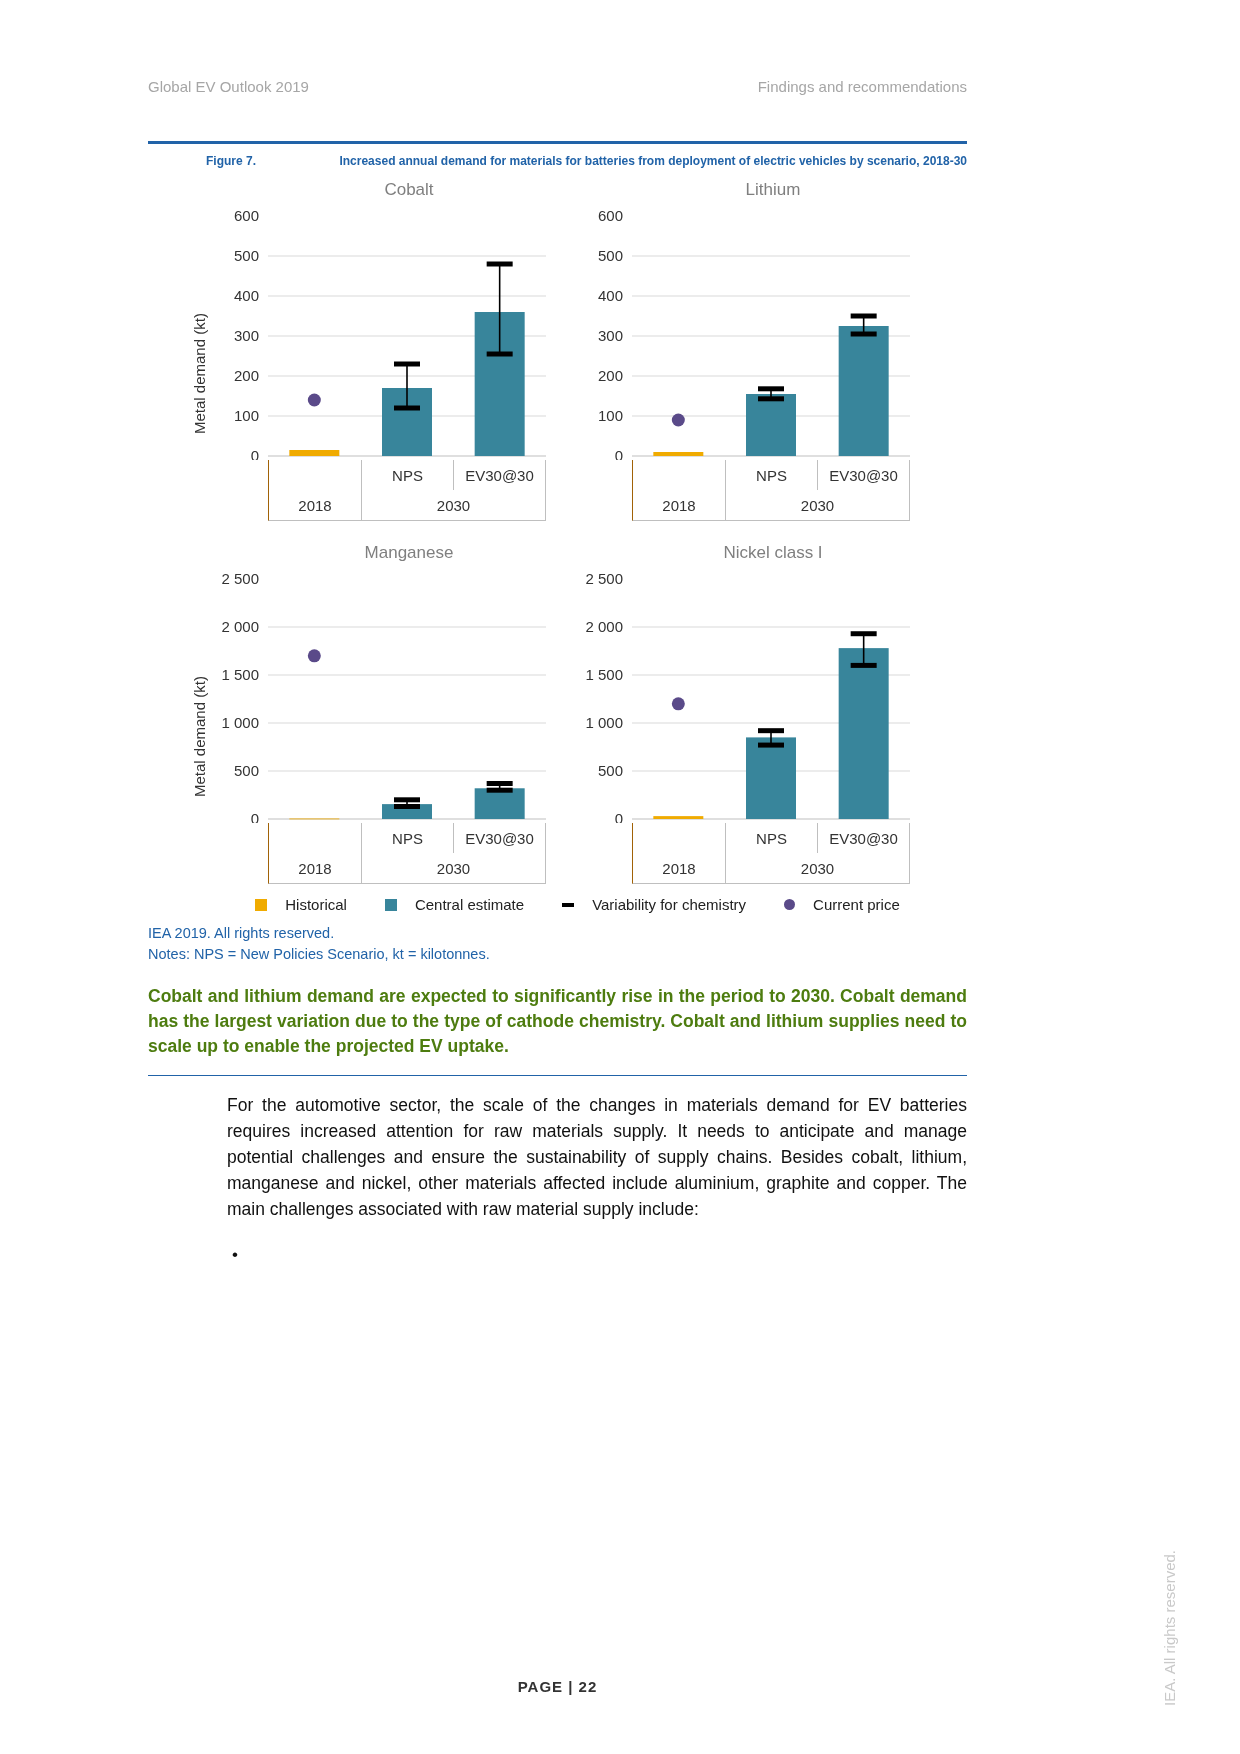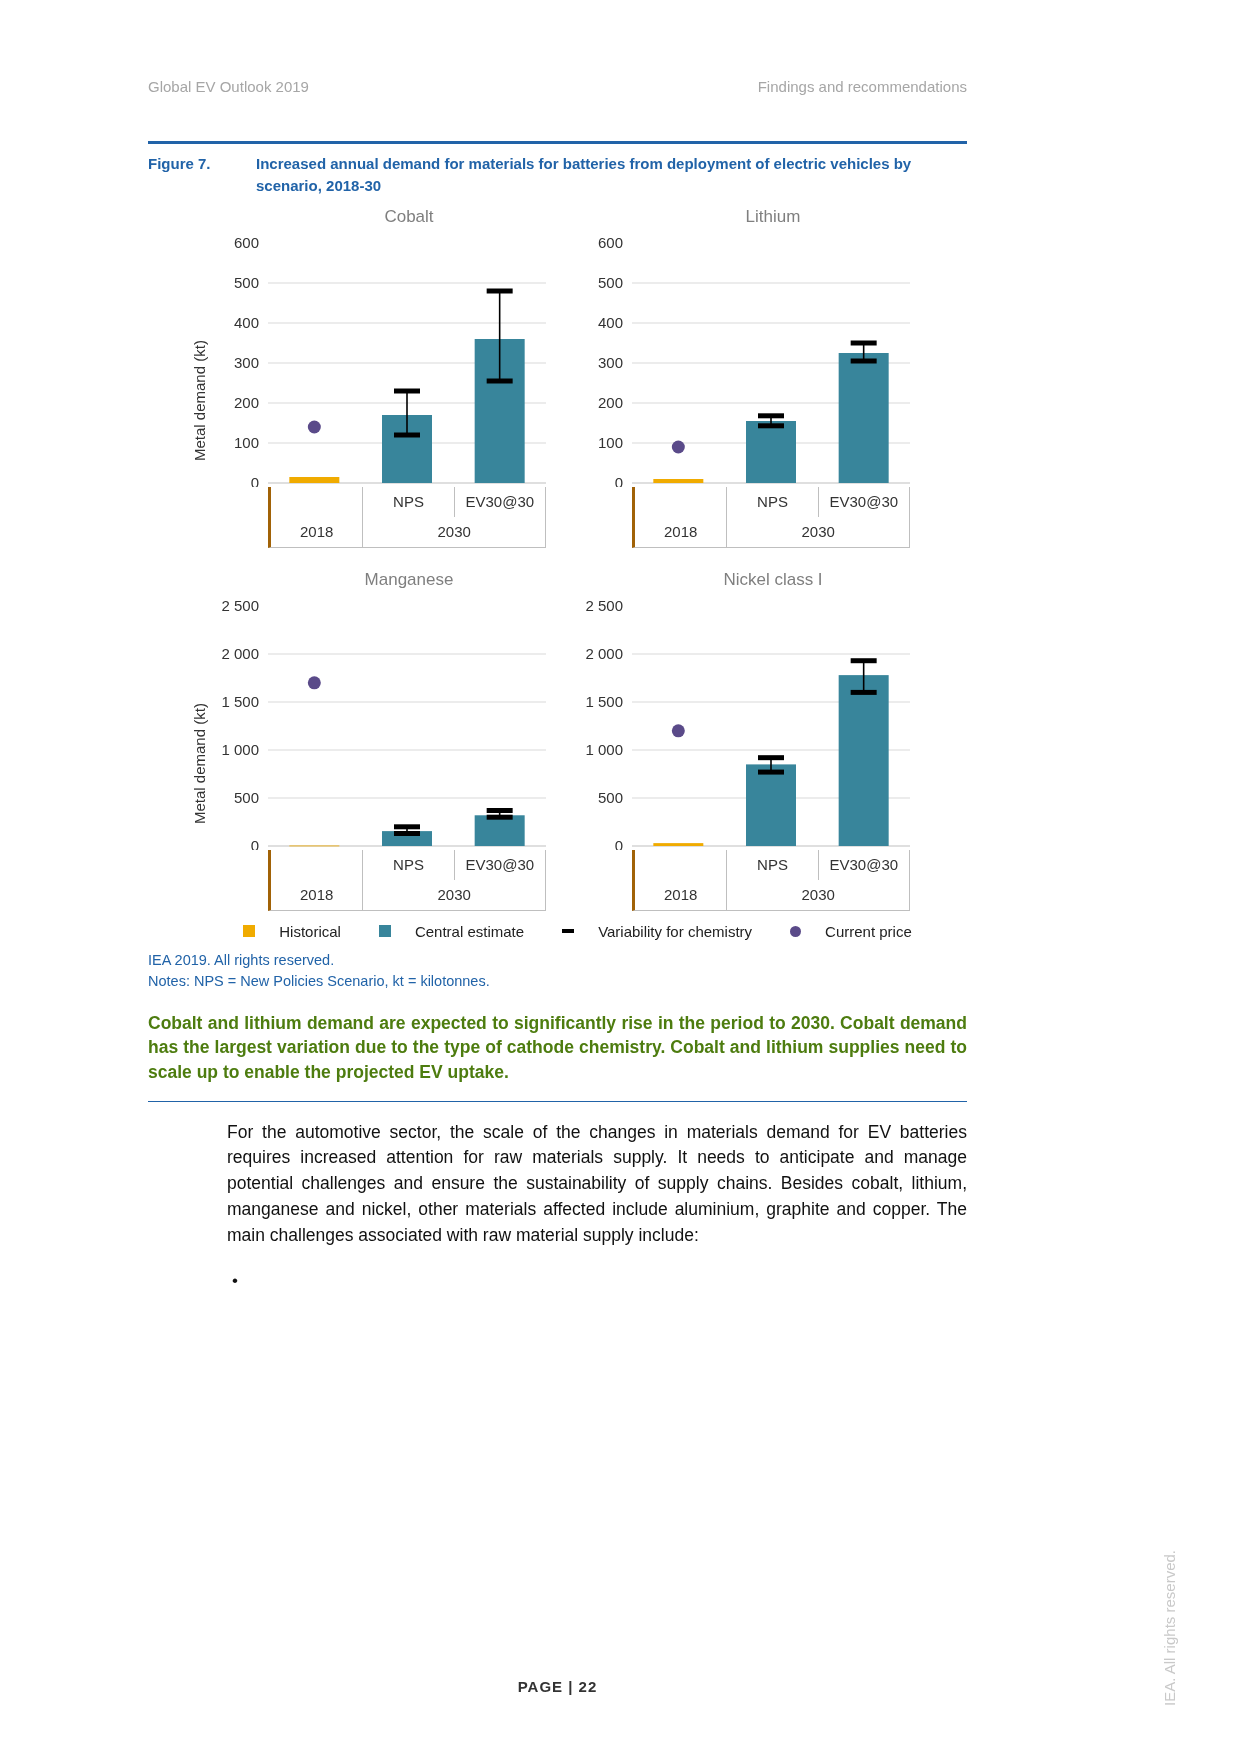--- a/index.html
+++ b/index.html
@@ -11,45 +11,45 @@
     font-family:"Liberation Sans", sans-serif;
     color:#222;
     overflow:hidden;
     background:#fff;
   }
   
   .hdr{display:flex;justify-content:space-between;font-size:15px;color:#a6a6a6;text-align:right;}
   
   .figure-rule{margin-top:46px;height:3px;background:#2163A8;}
   .figure-caption{margin-top:9px;display:grid;grid-template-columns:108px 1fr;
-    color:#2163A8;font-weight:bold;font-size:15px;line-height:1.45;}
+    color:#2163A8;font-weight:bold;font-size:12px;line-height:1.45;text-align:right;}
   
   .charts-grid{margin-top:10px;margin-left:40px;display:grid;
     grid-template-columns:362px 340px;column-gap:24px;row-gap:22px;}
   .chart{display:flex;}
   .ylab{width:22px;display:flex;align-items:center;justify-content:center;
     padding-bottom:46px;writing-mode:vertical-rl;transform:rotate(180deg);
     font-size:15px;color:#333;}
   .plotcol{flex:1;}
   .chart-title{height:22px;text-align:center;font-size:17px;font-weight:normal;color:#7f7f7f;
     padding-left:58px;box-sizing:border-box;}
   svg.plot{display:block;}
   .tick{font-size:15px;fill:#333;font-family:"Liberation Sans",sans-serif;}
   .xtable{margin-left:58px;width:278px;box-sizing:border-box;
-    border-left:3px solid #a16207;border-right:1px solid #bfbfbf;border-bottom:1px solid #bfbfbf;
+    border-left:1px solid #a16207;border-right:1px solid #bfbfbf;border-bottom:1px solid #bfbfbf;
     font-size:15px;color:#333;}
   .xrow1{display:grid;grid-template-columns:1fr 1fr 1fr;}
   .xrow2{display:grid;grid-template-columns:1fr 2fr;}
   .xc{height:30px;display:flex;align-items:center;justify-content:center;box-sizing:border-box;}
   .xrow1 .xc:nth-child(2),.xrow1 .xc:nth-child(3){border-left:1px solid #bfbfbf;}
   .xrow2 .xc:nth-child(2){border-left:1px solid #bfbfbf;}
   
   .legend{margin-top:12px;padding-left:40px;display:flex;justify-content:center;gap:38px;
     font-size:15px;color:#222;align-items:center;}
-  .legend-item{display:flex;align-items:center;gap:24px;}
+  .legend-item{display:flex;align-items:center;gap:18px;}
   .mk-square{width:12px;height:12px;display:inline-block;}
   .mk-dash{width:12px;height:4px;display:inline-block;}
   .mk-dot{width:11px;height:11px;border-radius:50%;display:inline-block;}
   
   .src{margin-top:12px;font-size:14.5px;color:#2163A8;}
   .nts{margin-top:5px;font-size:14.5px;color:#2163A8;}
   .callout{margin-top:22px;font-size:17.5px;font-weight:bold;color:#4d7c0f;line-height:1.42;text-align:justify;}
   .thin-rule{margin-top:16px;height:1px;background:#2163A8;}
   
   h1.sect{margin:40px 0 0 0;font-size:30px;font-weight:bold;color:#1a1a1a;letter-spacing:-0.2px;}

